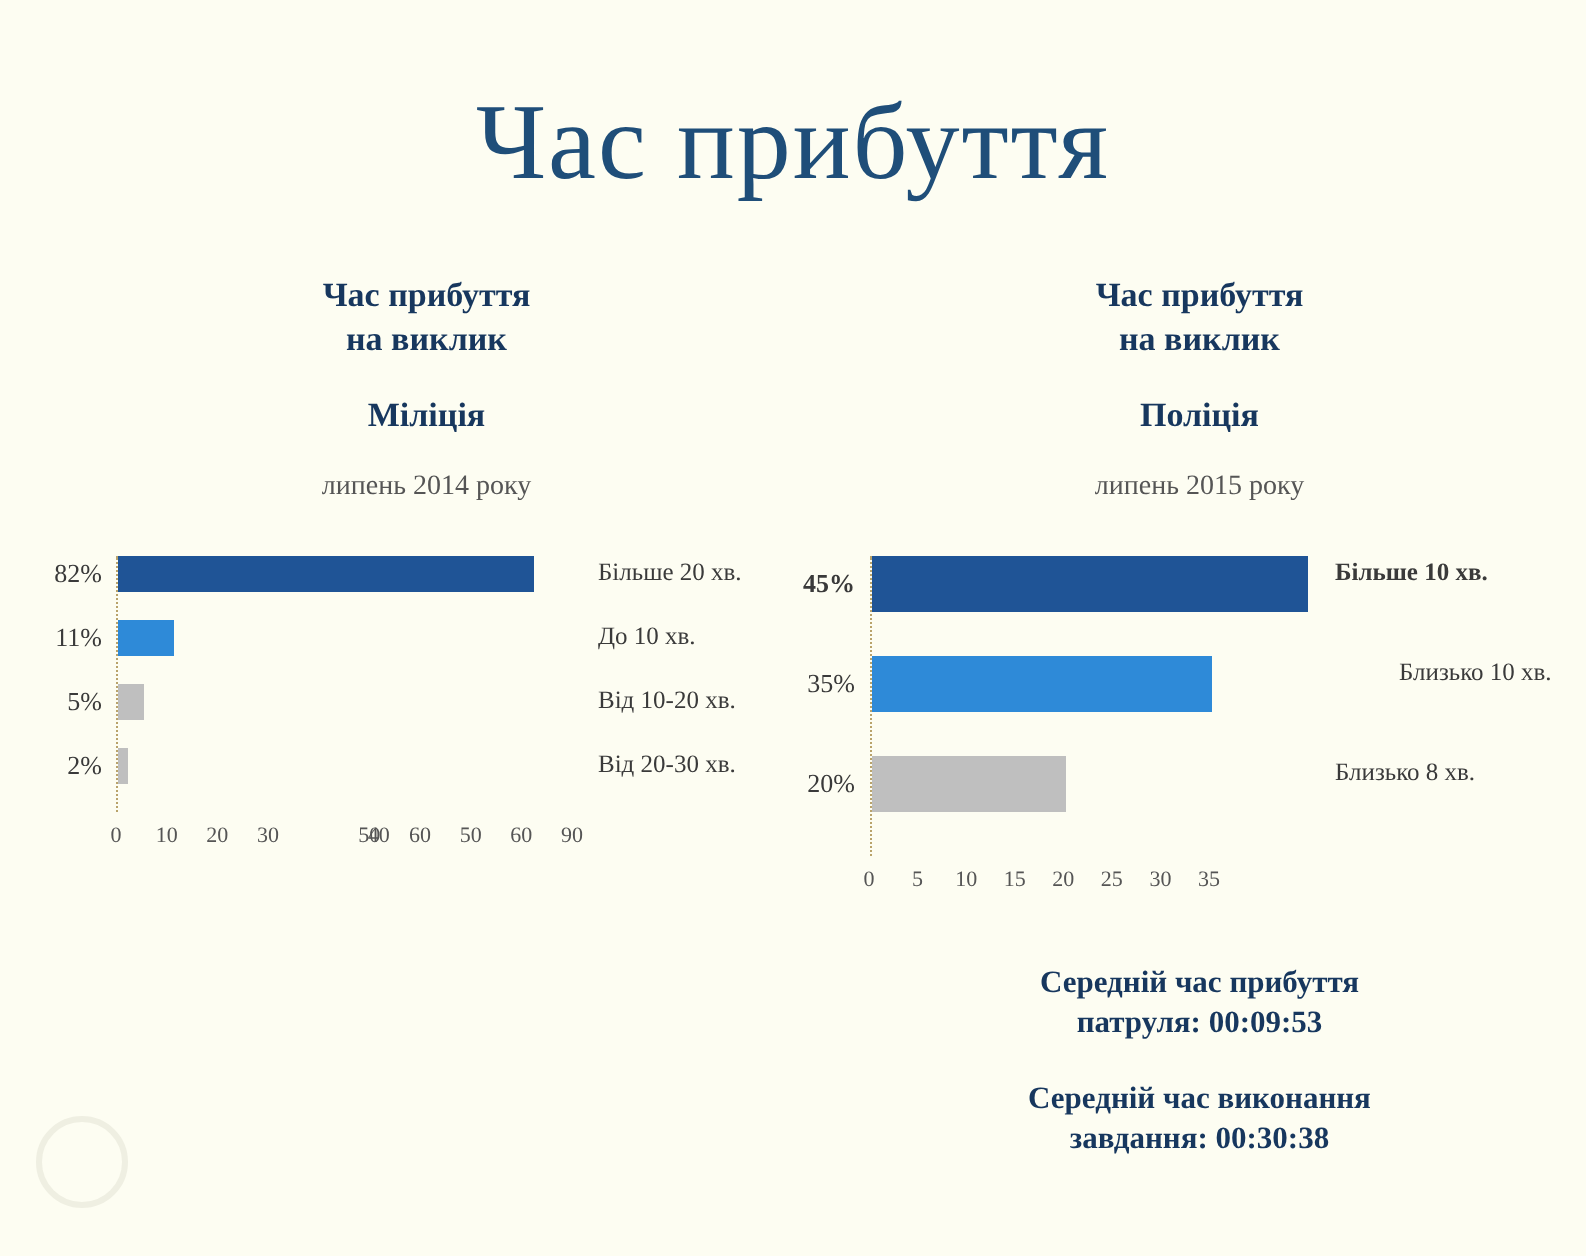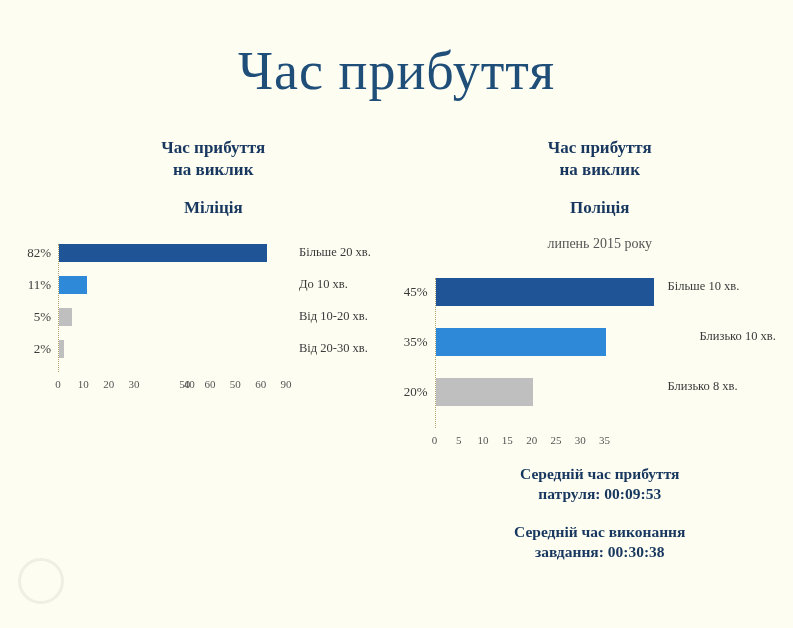--- a/index.html
+++ b/index.html
@@ -103,21 +103,21 @@
     color: #555;
     transform: translateX(-50%);
     top: 0;
   }
   .footnote {
     text-align: center;
     font-weight: bold;
     font-size: 15.5px;
     color: #17375e;
     line-height: 1.3;
-    margin-top: 12px;
+    margin-top: 30px;
   }
   .footnote.second { margin-top: 18px; }
 
   .watermark {
     position: absolute;
     left: 18px;
     bottom: 24px;
     width: 46px;
     height: 46px;
     border: 3px solid #efefe2;
@@ -131,20 +131,21 @@
 <div class="slide-title">Час прибуття</div>
 
 <div class="panels">
 
   <div class="panel panel-left">
     <div class="panel-head">
       <span>Час прибуття</span>
       <span class="l2">на виклик</span>
     </div>
     <div class="panel-sub">Міліція</div>
+    <div class="panel-date">липень 2014 року</div>
 
     <div class="chart chart-left">
       <div class="axis-area" id="left-axis" style="height: 128px; position: relative;">
           <div class="bar-row" style="position: absolute; top: 0px; left: 0px; right: 0px; height: 18px;">
             <div class="bar-label">82%</div>
             <div class="bar" style="width: 207.733px; height: 18px; background: rgb(31, 84, 150);"></div>
             <div class="bar-cat" style="left: 240px; top: 1px;">Більше 20 хв.</div>
           </div>
           <div class="bar-row" style="position: absolute; top: 32px; left: 0px; right: 0px; height: 18px;">
             <div class="bar-label">11%</div>
@@ -180,21 +181,21 @@
   <div class="panel panel-right">
     <div class="panel-head">
       <span>Час прибуття</span>
       <span class="l2">на виклик</span>
     </div>
     <div class="panel-sub">Поліція</div>
     <div class="panel-date">липень 2015 року</div>
 
     <div class="chart chart-right">
       <div class="axis-area" id="right-axis" style="height: 150px; position: relative;">
-          <div class="bar-row" style="position: absolute; top: 0px; left: 0px; right: 0px; height: 28px;">
+          <div class="bar-row" style="position: absolute; top: 0px; left: 0px; right: 0px; height: 28px; font-weight: bold;">
             <div class="bar-label">45%</div>
             <div class="bar" style="width: 218.571px; height: 28px; background: rgb(31, 84, 150);"></div>
             <div class="bar-cat" style="left: 232px; top: 1px;">Більше 10 хв.</div>
           </div>
           <div class="bar-row" style="position: absolute; top: 50px; left: 0px; right: 0px; height: 28px;">
             <div class="bar-label">35%</div>
             <div class="bar" style="width: 170px; height: 28px; background: rgb(46, 138, 216);"></div>
             <div class="bar-cat" style="left: 232px; top: 1px; margin-left: 32px;">Близько 10 хв.</div>
           </div>
           <div class="bar-row" style="position: absolute; top: 100px; left: 0px; right: 0px; height: 28px;">

